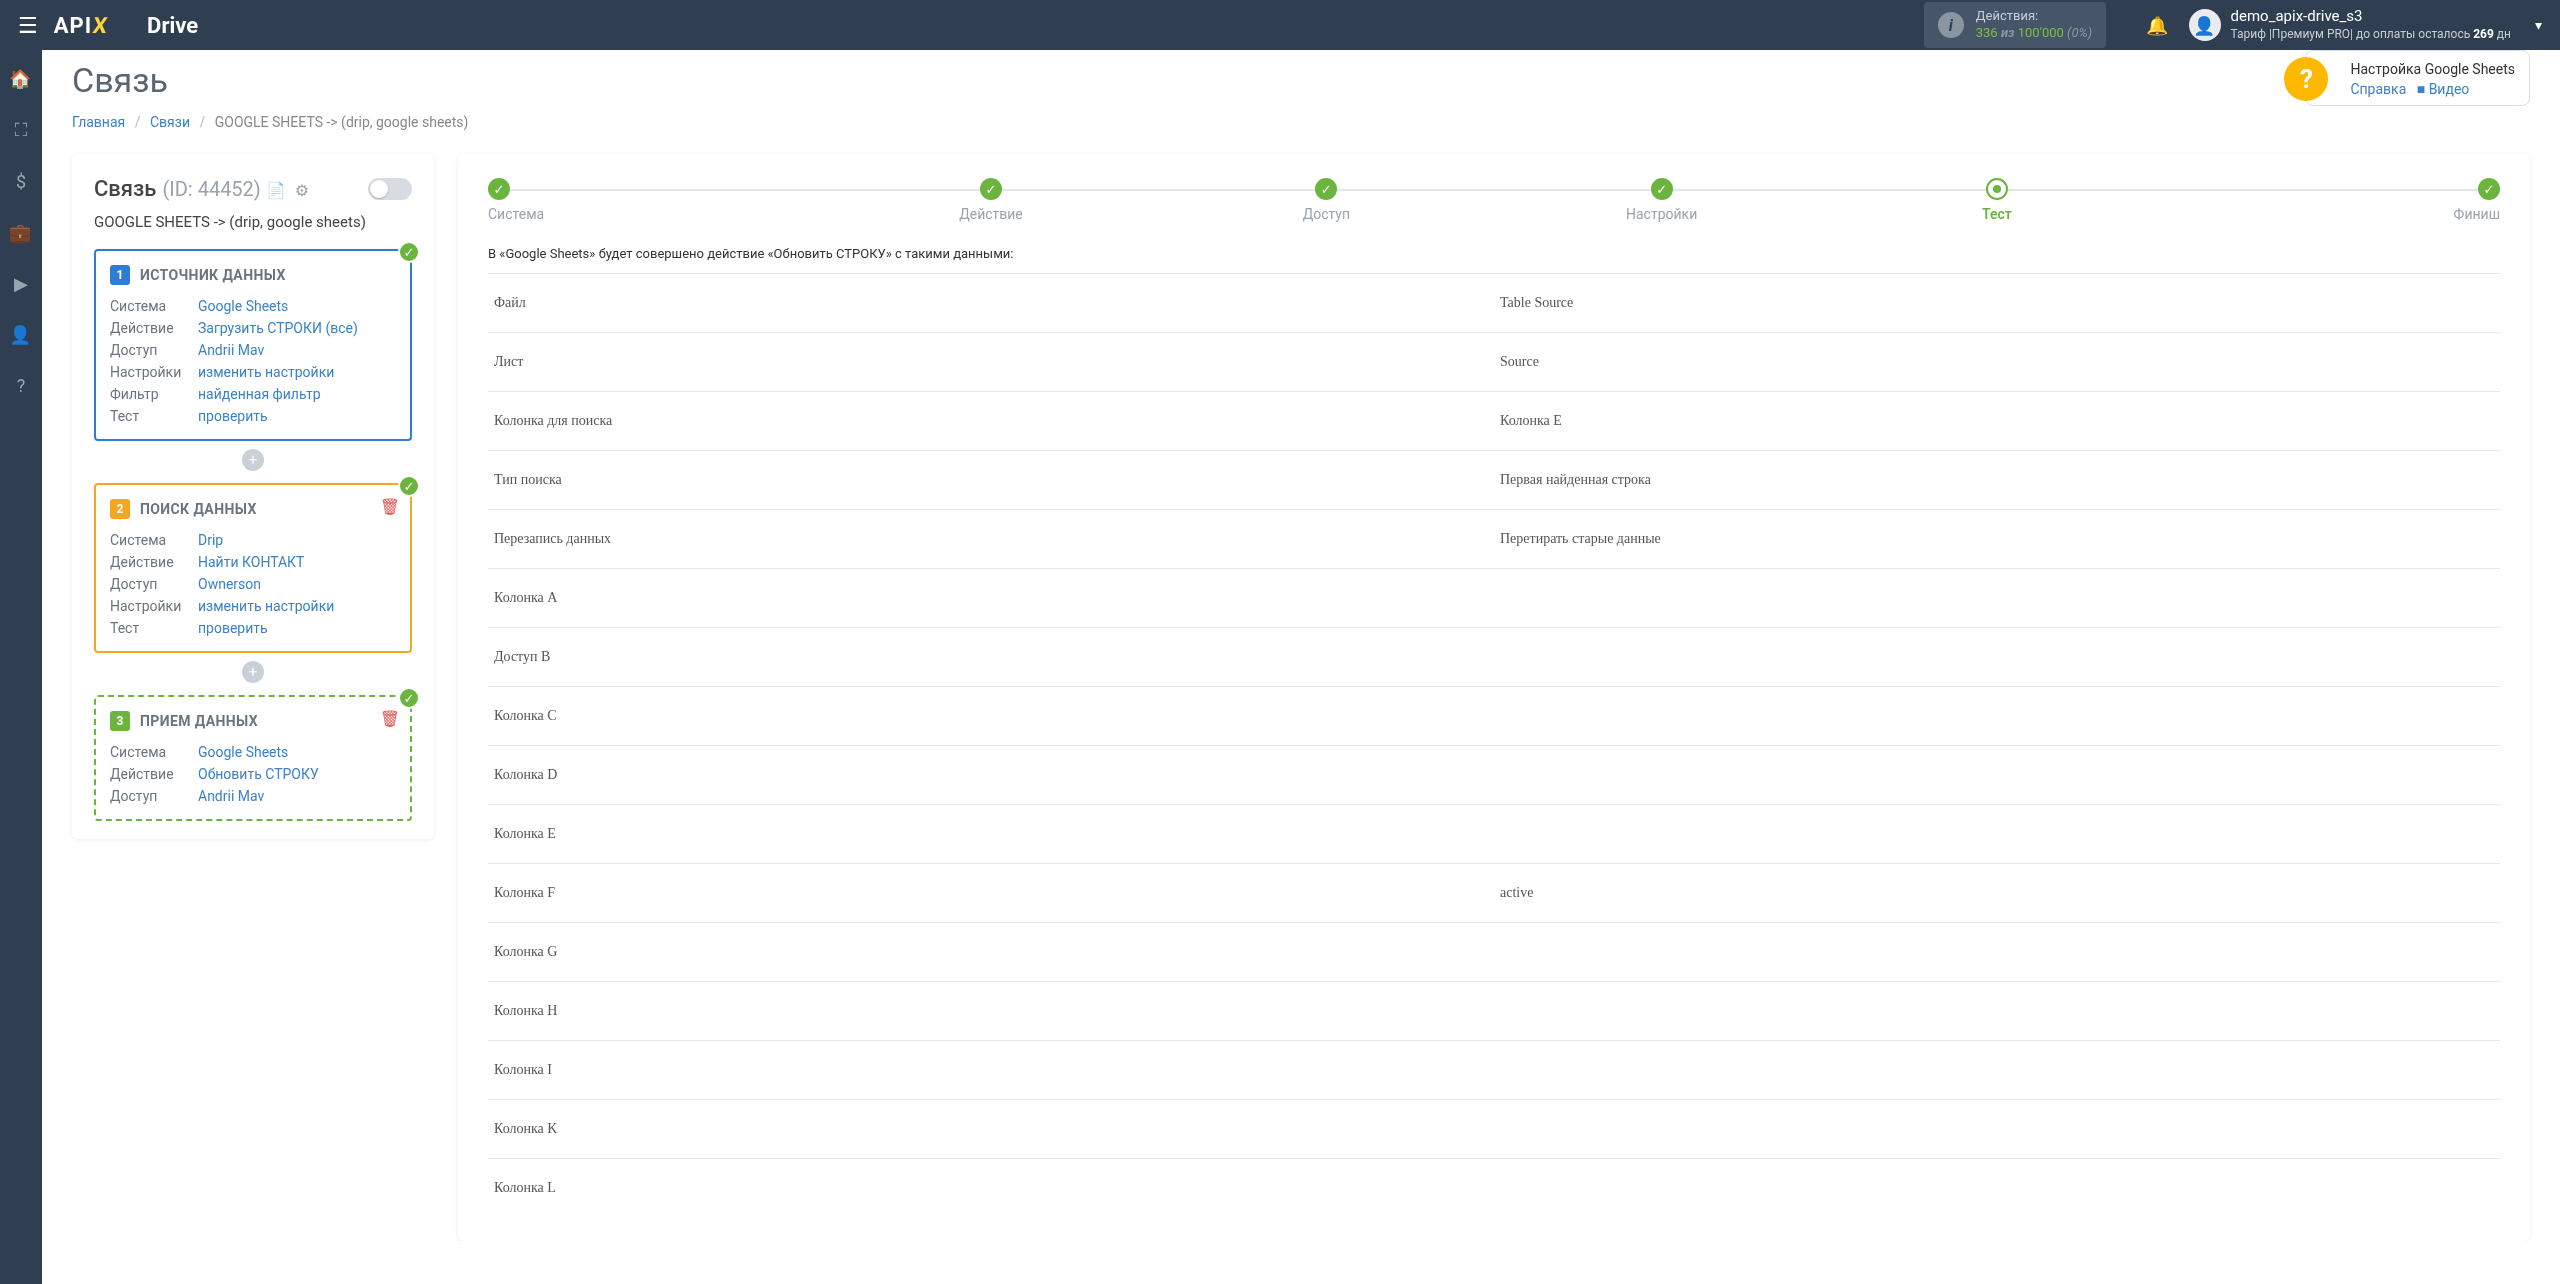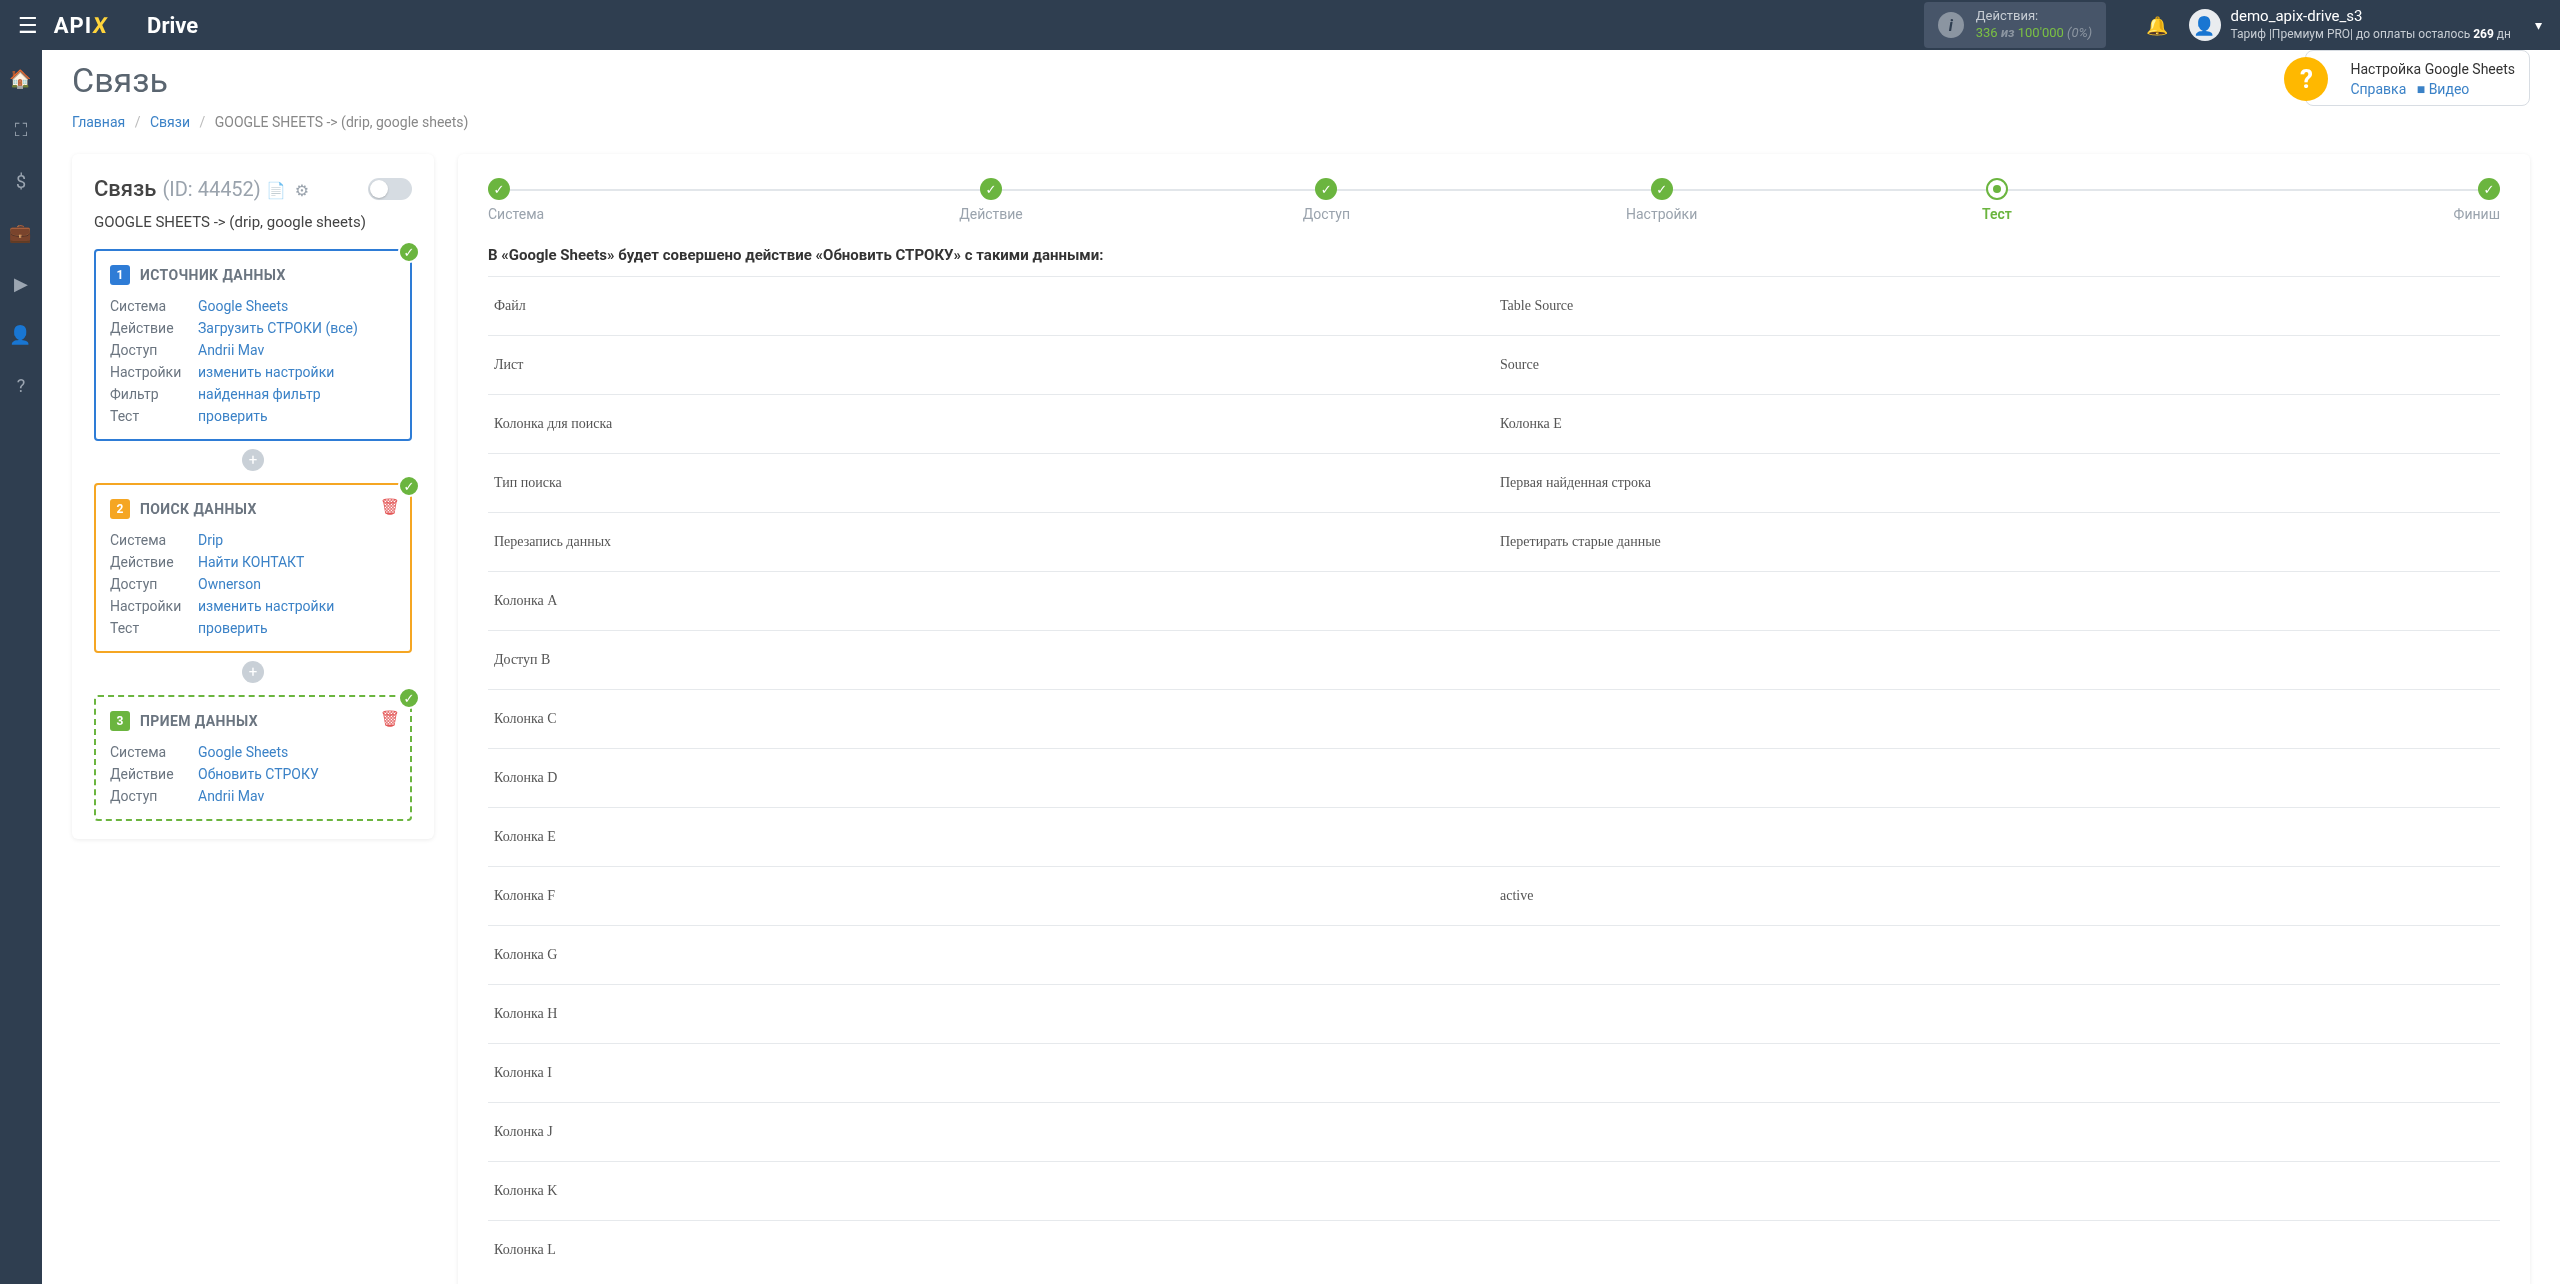--- a/index.html
+++ b/index.html
@@ -82,21 +82,21 @@
 .step { flex: 1; text-align: center; position: relative; z-index:1; }
 .step:first-child { text-align:left; }
 .step:last-child { text-align:right; }
 .step .bubble { width: 22px; height: 22px; border-radius: 50%; display: inline-flex; align-items: center; justify-content: center; font-size: 13px; margin-bottom: 6px; background:#fff; }
 .step.done .bubble { background: #6bb53f; color: #fff; }
 .step.current .bubble { border: 2px solid #6bb53f; background: #fff; }
 .step.current .bubble::after { content:''; width:8px; height:8px; background:#6bb53f; border-radius:50%; }
 .step .slabel { font-size: 14px; color: #9aa3ad; display:block; }
 .step.current .slabel { color: #6bb53f; font-weight: 600; }
 
-.action-text { font-size: 15px; font-weight: bold; margin-bottom: 12px; }
+.action-text { font-size: 13px; font-weight: normal; margin-bottom: 12px; }
 .dt-table { width: 100%; border-collapse: collapse; }
 .dt-table td { border-top: 1px solid #e6e9ec; padding: 21px 6px; font-size: 14px; color: #555; font-family: Liberation Serif, serif; }
 .dt-table td:first-child { width: 50%; }
 </style>
 </head>
 <body>
 
 <div class="topbar">
   <div class="burger">☰</div>
   <div class="logo">
@@ -321,24 +321,20 @@
             </tr>
             <tr>
               <td>Колонка H</td>
               <td></td>
             </tr>
             <tr>
               <td>Колонка I</td>
               <td></td>
             </tr>
             <tr>
-              <td>Колонка J</td>
-              <td></td>
-            </tr>
-            <tr>
               <td>Колонка K</td>
               <td></td>
             </tr>
             <tr>
               <td>Колонка L</td>
               <td></td>
             </tr>
           </tbody>
         </table>
     </div>

